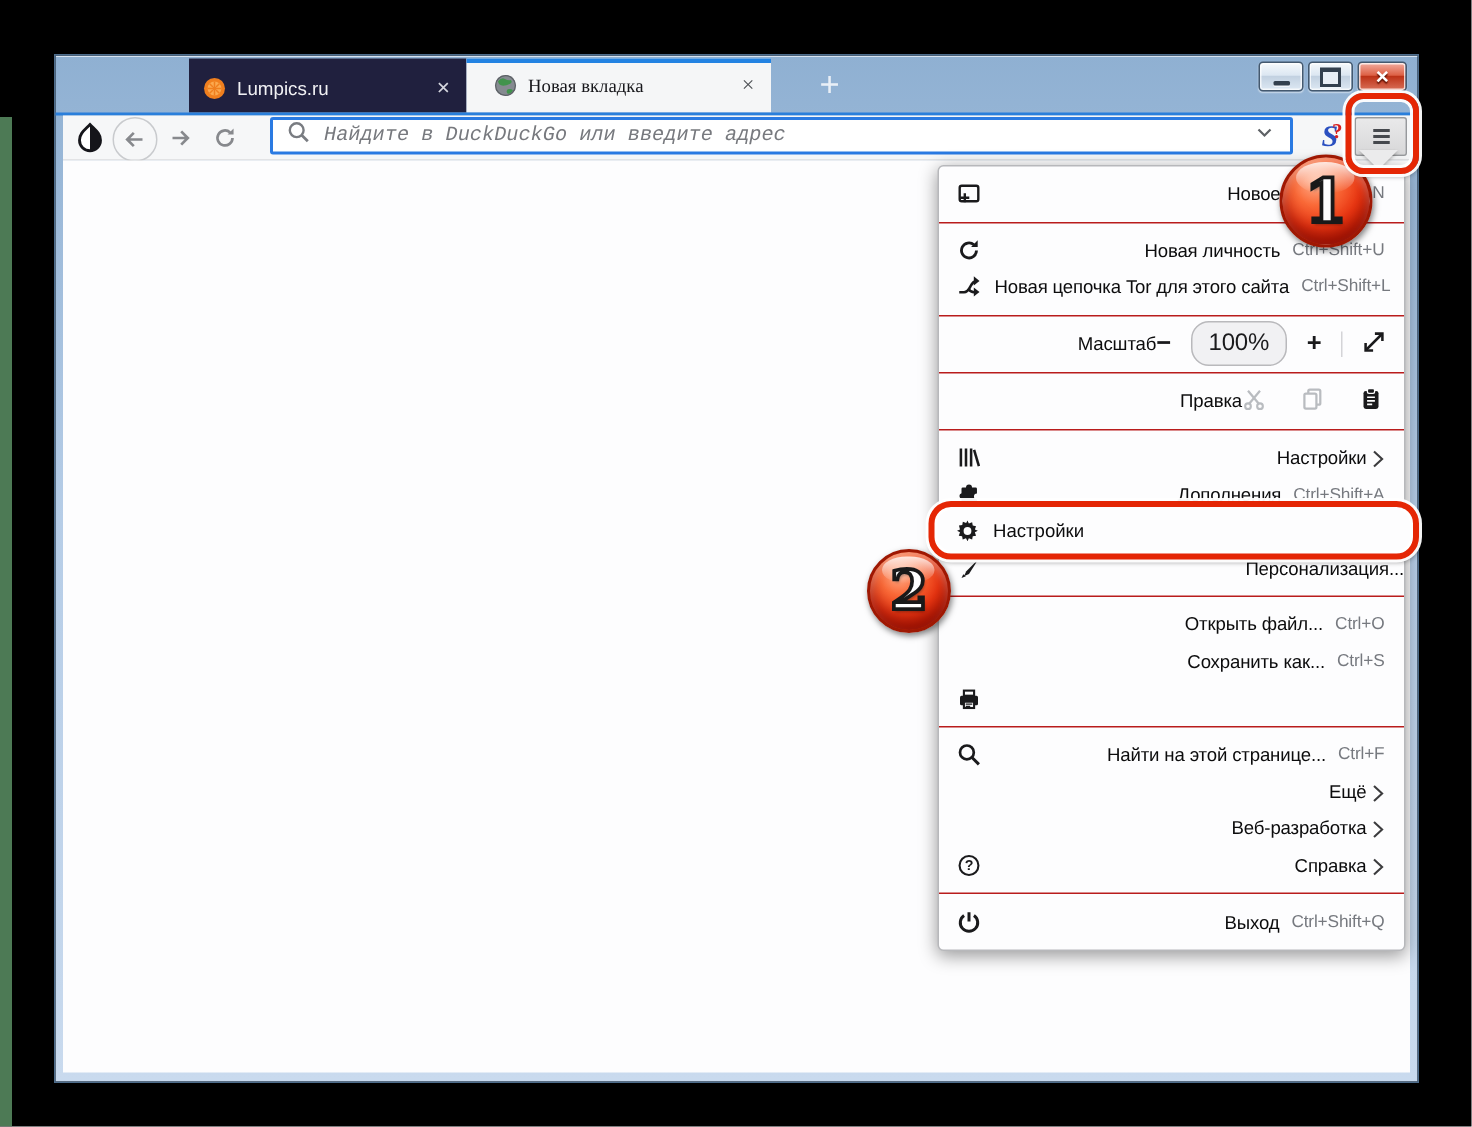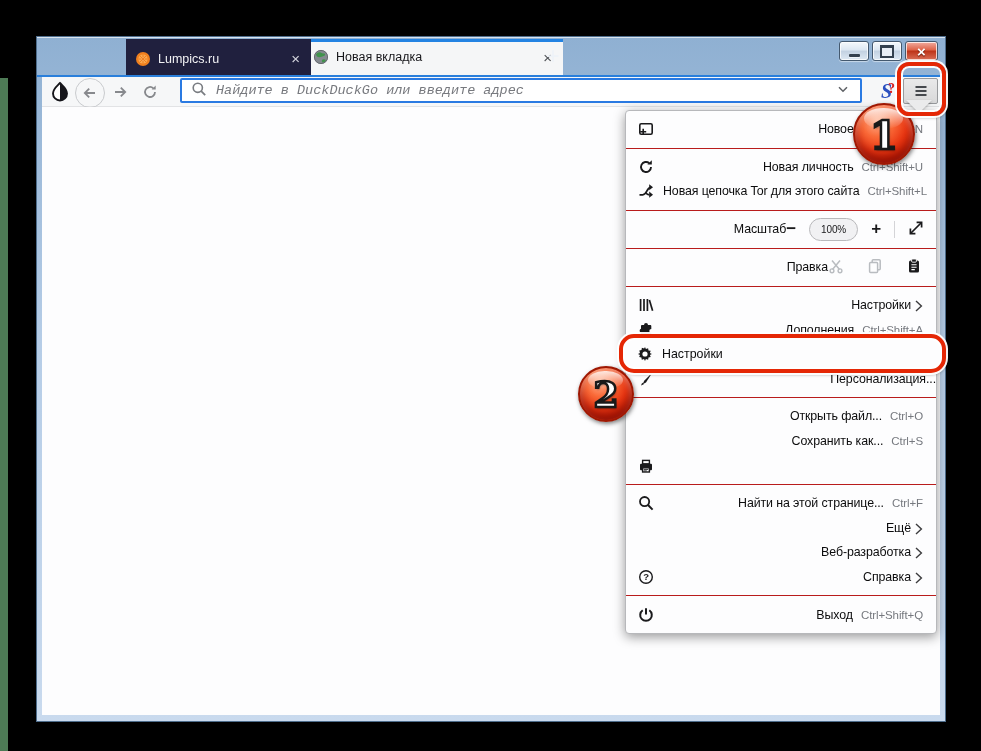--- a/index.html
+++ b/index.html
@@ -15,21 +15,21 @@
     background:linear-gradient(180deg,#8fb0d2,#b6cde7 45%,#c9daee);
     border:1px solid #4e6d8c;box-shadow:inset 0 1px 0 rgba(255,255,255,.65);}
   .titlebar{position:absolute;left:0;top:0;right:0;height:38px;}
   .blue-line{position:absolute;left:0;top:38px;right:0;height:2px;background:#2a7fdb;}
   .toolbar{position:absolute;left:5px;top:40px;width:898px;height:29px;background:#f6f7f8;border-bottom:1px solid #e2e3e5;}
   .content{position:absolute;left:5px;top:70px;width:898px;height:608px;background:#fdfdfe;}
 
   
   .tab{position:absolute;top:2px;height:36px;display:flex;align-items:center;box-sizing:border-box;}
   .tab-inactive{left:89px;width:185px;background:#20203e;color:#f1f1f4;padding:3px 8px 0 9px;}
-  .tab-active{left:274px;width:252px;background:#f5f6f7;color:#17171b;padding:0 8px 0 2px;}
+  .tab-active{left:274px;width:203px;background:#f5f6f7;color:#17171b;padding:0 8px 0 18px;font-family:Liberation Serif, serif;}
   .tab-active::before{content:"";position:absolute;left:0;top:0;right:0;height:3px;background:#2383e2;}
   .tab .favicon{width:16px;height:16px;margin-right:7px;flex:0 0 16px;}
   .tab-label{font-size:12.5px;flex:1;white-space:nowrap;overflow:hidden;}
   .tab-close{font-size:15px;line-height:15px;padding:0 3px;cursor:default;}
   .tab-inactive .tab-close{color:#d4d5dd;}
   .tab-active .tab-close{color:#4f5256;}
   .newtab-btn{position:absolute;left:501px;top:6px;width:30px;height:28px;color:#eef3f9;
     font-size:23px;font-weight:400;text-align:center;line-height:26px;opacity:.95;}
 
   
@@ -71,21 +71,21 @@
   .mgroup{padding:6px 0;}
   .mgroup + .mgroup{border-top:1px solid #b91c1c;}
   .mi{height:24.6px;display:flex;align-items:center;font-size:12.4px;color:#0c0c0d;letter-spacing:-0.1px;text-align:right;}
   .mi.special{height:25px;}
   .mi-icon{flex:0 0 16px;height:16px;margin:0 9px 0 12px;display:flex;align-items:center;justify-content:center;}
   .mi-label{flex:1;white-space:nowrap;}
   .mi-short{margin-left:8px;margin-right:13px;color:#76797f;font-size:11.5px;white-space:nowrap;}
   .mi-chev{margin-right:11px;width:14px;height:14px;}
   .zoom-ctrl{display:flex;align-items:center;margin-right:12px;gap:13px;}
   .zc-btn{font-size:17px;color:#1a1a1c;font-weight:bold;line-height:16px;}
-  .zc-pill{border:1px solid #b9b9bc;border-radius:12px;background:#f1f1f3;padding:5px 11px;font-size:10px;color:#1a1a1c;}
+  .zc-pill{border:1px solid #b9b9bc;border-radius:12px;background:#f1f1f3;padding:5px 11px;font-size:16px;color:#1a1a1c;}
   .zc-div{width:1px;height:17px;background:#d4d4d7;}
   .edit-ctrl{display:flex;align-items:center;margin-right:14px;gap:23px;}
 
   
   .ball{position:absolute;border-radius:50%;z-index:57;
     background:radial-gradient(circle at 38% 28%,#ffb08e 0%,#fa6a38 28%,#e93612 55%,#bb1a00 82%,#971300 100%);
     border:2px solid #9e1803;box-sizing:border-box;
     box-shadow:inset 0 -7px 10px rgba(110,0,0,.55),inset 0 3px 6px rgba(255,255,255,.4),1px 2px 4px rgba(0,0,0,.5);
     display:flex;align-items:center;justify-content:center;}
   .ball::before{content:"";position:absolute;left:16%;top:5%;width:66%;height:36%;border-radius:50%;

